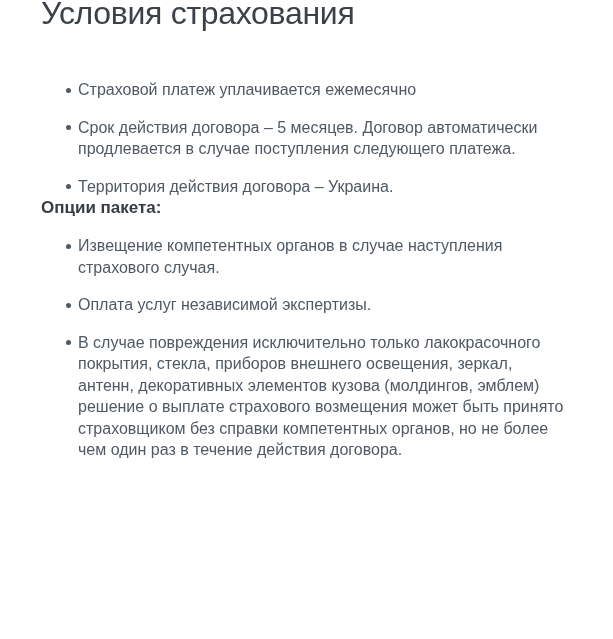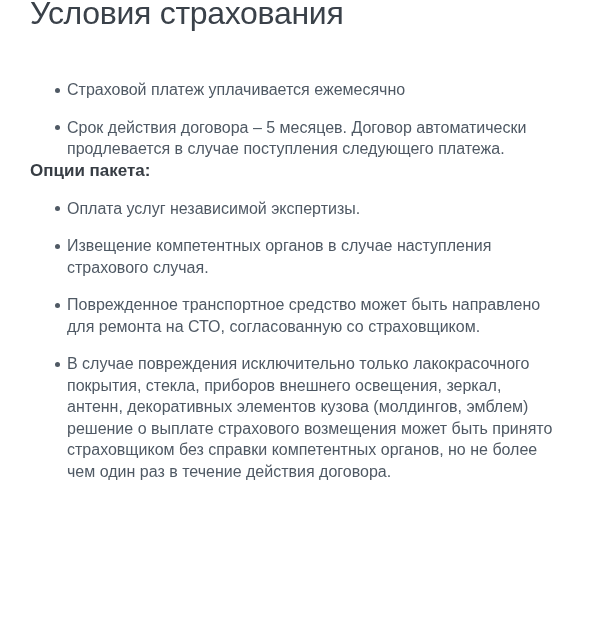--- a/index.html
+++ b/index.html
@@ -7,21 +7,21 @@
     padding: 0;
     background: #ffffff;
   }
   .page {
     position: relative;
     width: 613px;
     height: 639px;
     box-sizing: border-box;
     overflow: hidden;
     background: #ffffff;
-    padding: 0 25px 0 30px;
+    padding: 0 25px 0 41px;
     font-family: "Liberation Sans", "DejaVu Sans", sans-serif;
   }
   h1.page-title {
     margin: -5px 0 0 0;
     padding: 0;
     font-size: 32px;
     line-height: 36px;
     font-weight: 400;
     letter-spacing: -0.3px;
     color: #3a4149;
@@ -72,38 +72,37 @@
   <ul class="cond-list general">
     <li>
       <span class="dot"></span>
       <span class="txt">Страховой платеж уплачивается ежемесячно</span>
     </li>
     <li>
       <span class="dot"></span>
       <span class="txt">Срок действия договора – 5 месяцев. Договор автоматически
 продлевается в случае поступления следующего платежа.</span>
     </li>
+    <li>
+      <span class="dot"></span>
+      <span class="txt">Территория действия договора – Украина.</span>
+    </li>
   </ul>
 
   <p class="options-heading">Опции пакета:</p>
 
   <ul class="cond-list options">
     <li>
       <span class="dot"></span>
-      <span class="txt">Оплата услуг независимой экспертизы.</span>
-    </li>
-    <li>
-      <span class="dot"></span>
       <span class="txt">Извещение компетентных органов в случае наступления
 страхового случая.</span>
     </li>
     <li>
       <span class="dot"></span>
-      <span class="txt">Поврежденное транспортное средство может быть направлено
-для ремонта на СТО, согласованную со страховщиком.</span>
+      <span class="txt">Оплата услуг независимой экспертизы.</span>
     </li>
     <li>
       <span class="dot"></span>
       <span class="txt">В случае повреждения исключительно только лакокрасочного
 покрытия, стекла, приборов внешнего освещения, зеркал,
 антенн, декоративных элементов кузова (молдингов, эмблем)
 решение о выплате страхового возмещения может быть принято
 страховщиком без справки компетентных органов, но не более
 чем один раз в течение действия договора.</span>
     </li>

